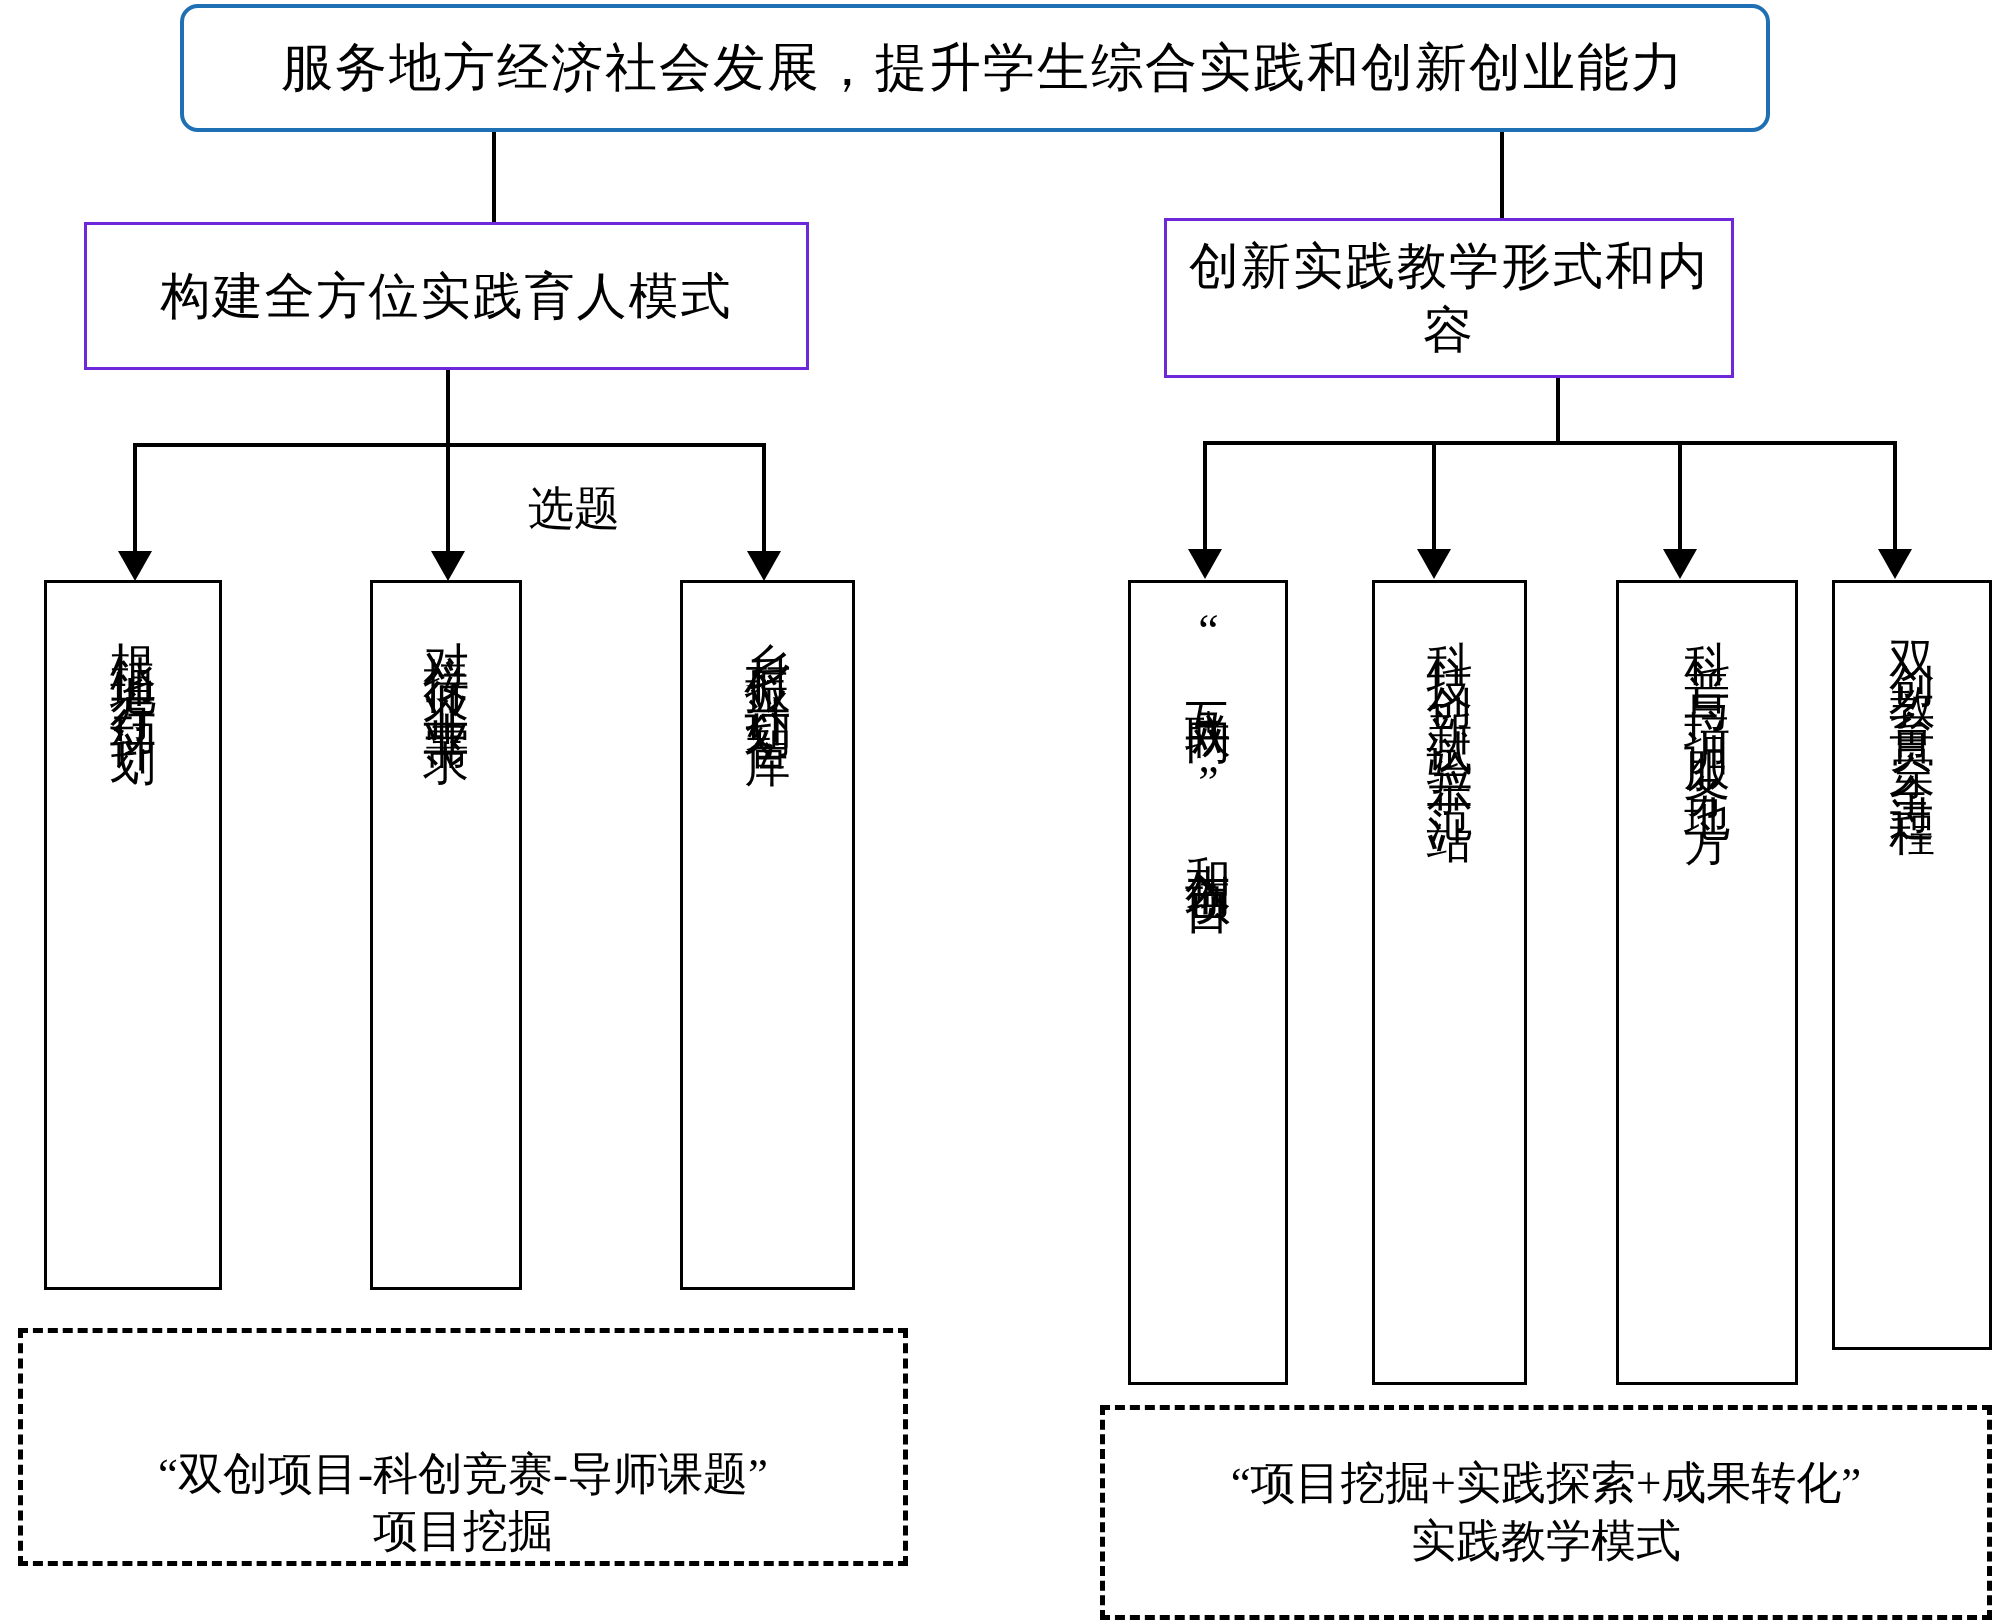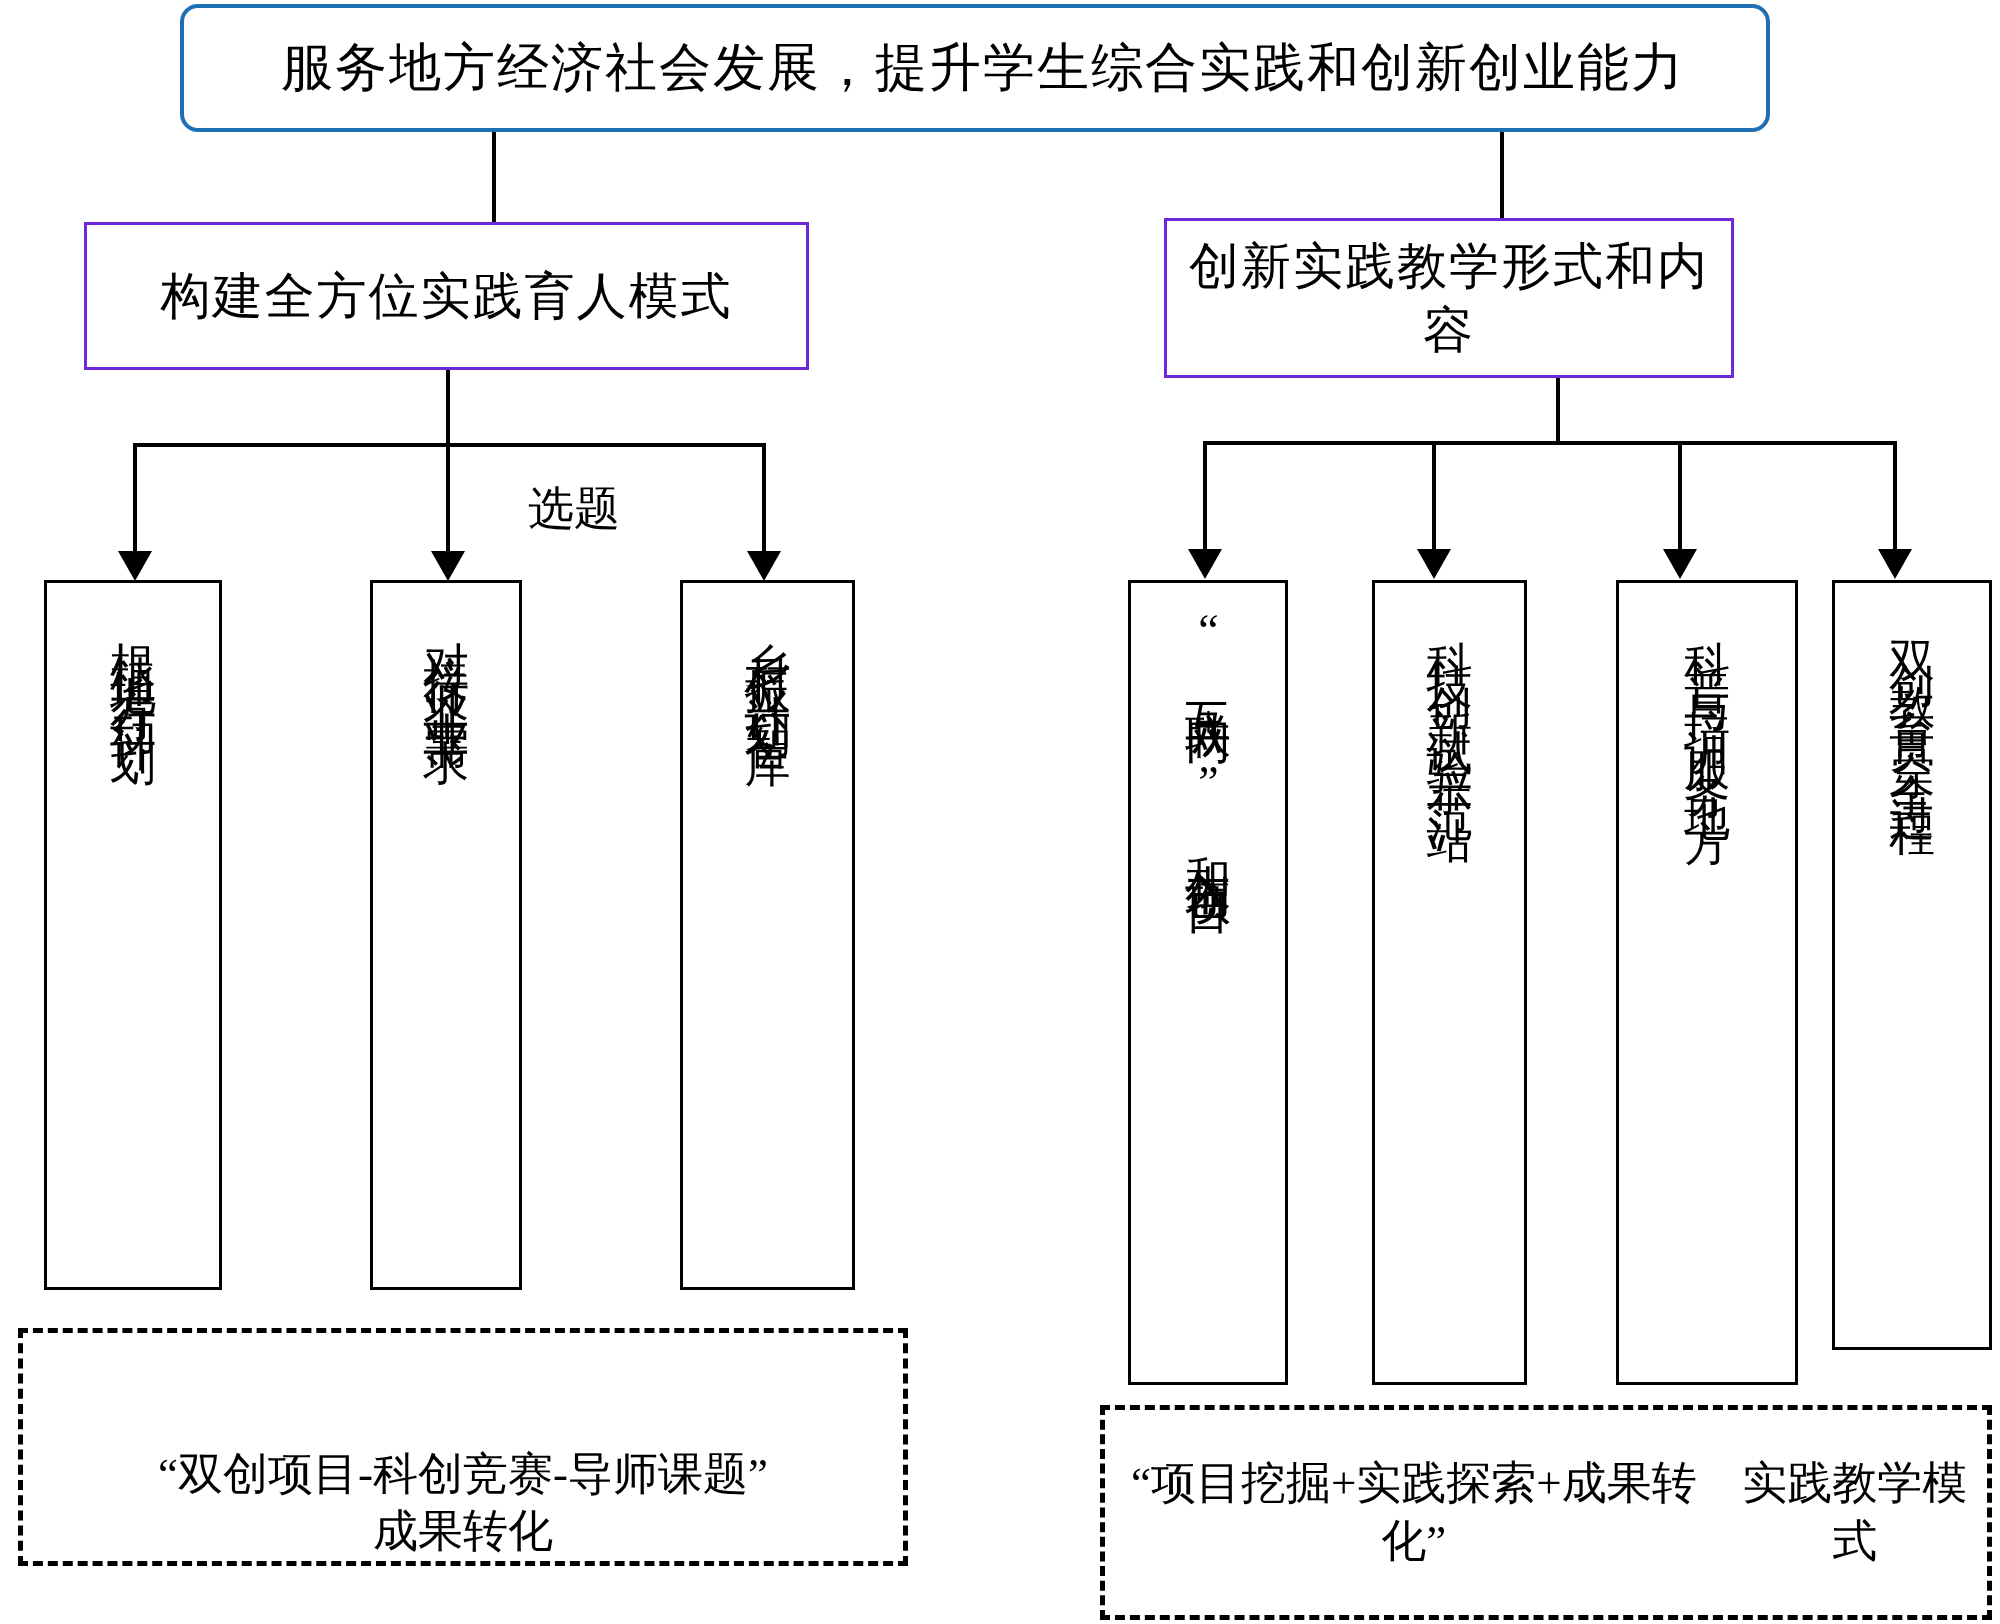--- a/index.html
+++ b/index.html
@@ -113,21 +113,21 @@
   <div class="vbox" style="left:370px; top:580px; width:152px; height:710px;">
     <span class="vtext">对接行业企业需求</span>
   </div>
 
   <div class="vbox" style="left:680px; top:580px; width:175px; height:710px;">
     <span class="vtext">乡村振兴计划智库</span>
   </div>
 
   <div class="box dashed" style="left:18px; top:1328px; width:890px; height:238px; flex-direction:column; justify-content:flex-end;">
     <span class="t-dash">“双创项目-科创竞赛-导师课题”</span>
-    <span class="t-dash">成果转化</span>
+    <span class="t-dash">项目挖掘</span>
   </div>
 
   <div class="ln-v" style="left:1556px; top:378px; height:65px;"></div>
   <div class="ln-h" style="left:1203px; top:441px; width:690px;"></div>
 
   <div class="ln-v" style="left:1203px; top:441px; height:110px;"></div>
   <div class="arrow-down" style="left:1188px; top:549px;"></div>
 
   <div class="ln-v" style="left:1432px; top:441px; height:110px;"></div>
   <div class="arrow-down" style="left:1417px; top:549px;"></div>
@@ -147,18 +147,18 @@
   </div>
 
   <div class="vbox" style="left:1616px; top:580px; width:182px; height:805px;">
     <span class="vtext" style="letter-spacing:22px;">科普与培训服务地方</span>
   </div>
 
   <div class="vbox" style="left:1832px; top:580px; width:160px; height:770px;">
     <span class="vtext" style="letter-spacing:22px;">双创教育贯穿全过程</span>
   </div>
 
-  <div class="box dashed" style="left:1100px; top:1405px; width:892px; height:215px; flex-direction:row; justify-content:center;">
+  <div class="box dashed" style="left:1100px; top:1405px; width:892px; height:215px; flex-direction:column; justify-content:center;">
     <span class="t-dash">“项目挖掘+实践探索+成果转化”</span>
     <span class="t-dash">实践教学模式</span>
   </div>
 
 </div>
 
 </body></html>

